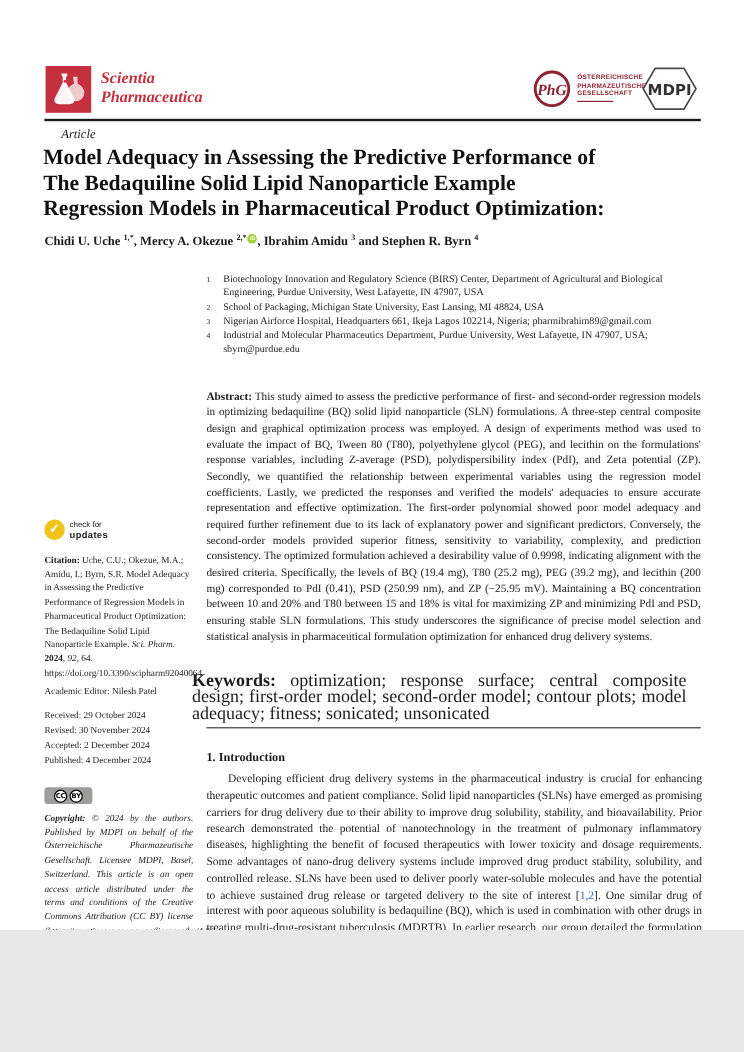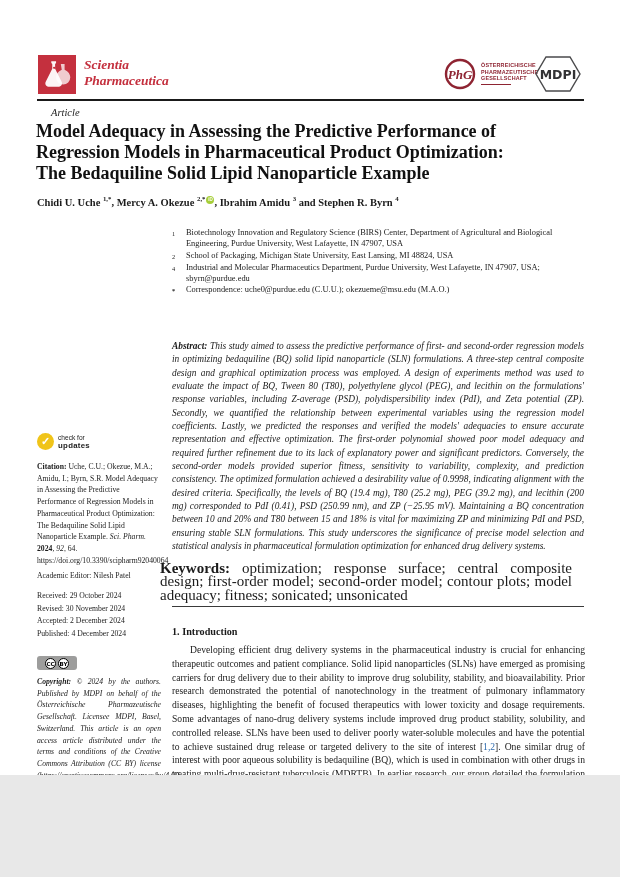--- a/index.html
+++ b/index.html
@@ -27,22 +27,22 @@
   .authors sup{font-size:6.8px;font-weight:bold;}
   .orcid{display:inline-block;width:8px;height:8px;border-radius:50%;background:#A6CE39;
          color:#fff;font-family:"Liberation Sans",sans-serif;font-size:4.5px;line-height:8px;
          text-align:center;vertical-align:super;margin-left:1px;font-style:normal;}
 
   
   .affils{left:172px;top:227px;width:416px;font-size:8.4px;line-height:11.3px;}
   .affil-row{display:flex;}
   .affil-mark{width:9px;flex:0 0 9px;font-size:6.3px;padding-top:1px;}
   .affil-text{flex:1;padding-left:5px;}
-  .abstract{left:172px;top:340px;width:412px;font-size:9.4px;line-height:13.35px;
-            text-align:justify;font-style:italic;}
+  .abstract{left:172px;top:325px;width:412px;font-size:9.4px;line-height:13.35px;
+            text-align:justify;}
   .keywords{left:160px;top:562px;width:412px;font-size:15px;line-height:13.35px;
             text-align:justify;}
   .kw-rule{left:172px;top:606px;width:412px;height:1px;background:#3a3a3a;}
   .intro-head{left:172px;top:626px;font-size:10.2px;font-weight:bold;}
   .intro-para{left:172px;top:643px;width:413px;font-size:9.6px;line-height:13.8px;
               text-align:justify;text-indent:18px;}
   .ref-link{color:#2F6BAD;}
 
   
   .badge{left:37px;top:433px;display:flex;align-items:center;gap:4px;cursor:pointer;}
@@ -108,48 +108,48 @@
       <path d="M14 3 L38 3 L48 20 L38 37 L14 37 L4 20 Z" fill="none" stroke="#4a4a4c" stroke-width="1.4"></path>
       <text x="26" y="25" text-anchor="middle" font-family="DejaVu Sans, sans-serif" font-weight="bold" font-size="12.5" fill="#323234">MDPI</text>
     </svg>
   </div>
 
   <div class="abs header-rule"></div>
   <div class="abs article-type">Article</div>
 
   <div class="abs title">
     <div>Model Adequacy in Assessing the Predictive Performance of</div>
+    <div>The Bedaquiline Solid Lipid Nanoparticle Example</div>
     <div>Regression Models in Pharmaceutical Product Optimization:</div>
-    <div>The Bedaquiline Solid Lipid Nanoparticle Example</div>
   </div>
 
   <div class="abs authors">
     <span>Chidi U. Uche</span>
     <sup>1,*</sup><span>, </span><span>Mercy A. Okezue</span>
     <sup>2,*</sup><span class="orcid">iD</span><span>, </span><span>Ibrahim Amidu</span>
     <sup>3</sup><span> and </span><span>Stephen R. Byrn</span>
     <sup>4</sup>
   </div>
 
   <div class="abs affils">
     <div class="affil-row">
       <span class="affil-mark">1</span>
       <span class="affil-text">Biotechnology Innovation and Regulatory Science (BIRS) Center, Department of Agricultural and Biological Engineering, Purdue University, West Lafayette, IN 47907, USA</span>
     </div>
     <div class="affil-row">
       <span class="affil-mark">2</span>
       <span class="affil-text">School of Packaging, Michigan State University, East Lansing, MI 48824, USA</span>
     </div>
     <div class="affil-row">
+      <span class="affil-mark">3</span>
+      <span class="affil-text">Nigerian Airforce Hospital, Headquarters 661, Ikeja Lagos 102214, Nigeria; pharmibrahim89@gmail.com</span>
+    </div>
+    <div class="affil-row">
       <span class="affil-mark">4</span>
       <span class="affil-text">Industrial and Molecular Pharmaceutics Department, Purdue University, West Lafayette, IN 47907, USA; sbyrn@purdue.edu</span>
-    </div>
-    <div class="affil-row">
-      <span class="affil-mark b">*</span>
-      <span class="affil-text">Correspondence: uche0@purdue.edu (C.U.U.); okezueme@msu.edu (M.A.O.)</span>
     </div>
   </div>
 
   <div class="abs abstract">
     <span class="b">Abstract:</span><span> This study aimed to assess the predictive performance of first- and second-order regression models in optimizing bedaquiline (BQ) solid lipid nanoparticle (SLN) formulations. A three-step central composite design and graphical optimization process was employed. A design of experiments method was used to evaluate the impact of BQ, Tween 80 (T80), polyethylene glycol (PEG), and lecithin on the formulations' response variables, including Z-average (PSD), polydispersibility index (PdI), and Zeta potential (ZP). Secondly, we quantified the relationship between experimental variables using the regression model coefficients. Lastly, we predicted the responses and verified the models' adequacies to ensure accurate representation and effective optimization. The first-order polynomial showed poor model adequacy and required further refinement due to its lack of explanatory power and significant predictors. Conversely, the second-order models provided superior fitness, sensitivity to variability, complexity, and prediction consistency. The optimized formulation achieved a desirability value of 0.9998, indicating alignment with the desired criteria. Specifically, the levels of BQ (19.4 mg), T80 (25.2 mg), PEG (39.2 mg), and lecithin (200 mg) corresponded to PdI (0.41), PSD (250.99 nm), and ZP (−25.95 mV). Maintaining a BQ concentration between 10 and 20% and T80 between 15 and 18% is vital for maximizing ZP and minimizing PdI and PSD, ensuring stable SLN formulations. This study underscores the significance of precise model selection and statistical analysis in pharmaceutical formulation optimization for enhanced drug delivery systems.</span>
   </div>
 
   <div class="abs keywords">
     <span class="b">Keywords:</span><span> optimization; response surface; central composite design; first-order model; second-order model; contour plots; model adequacy; fitness; sonicated; unsonicated</span>
   </div>

